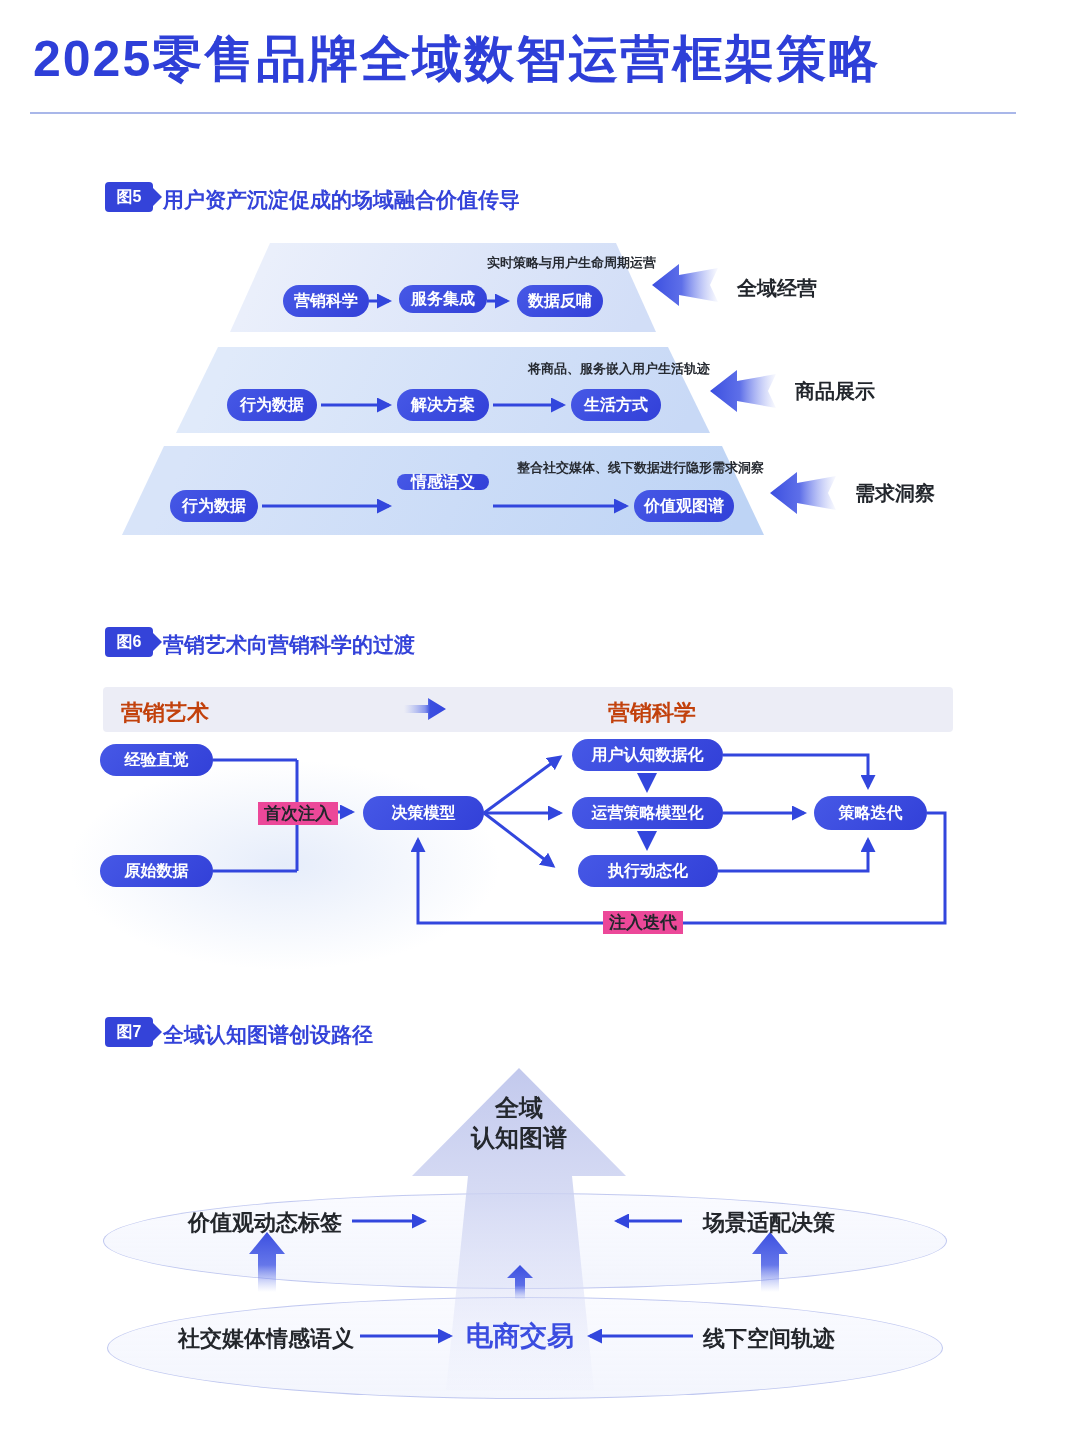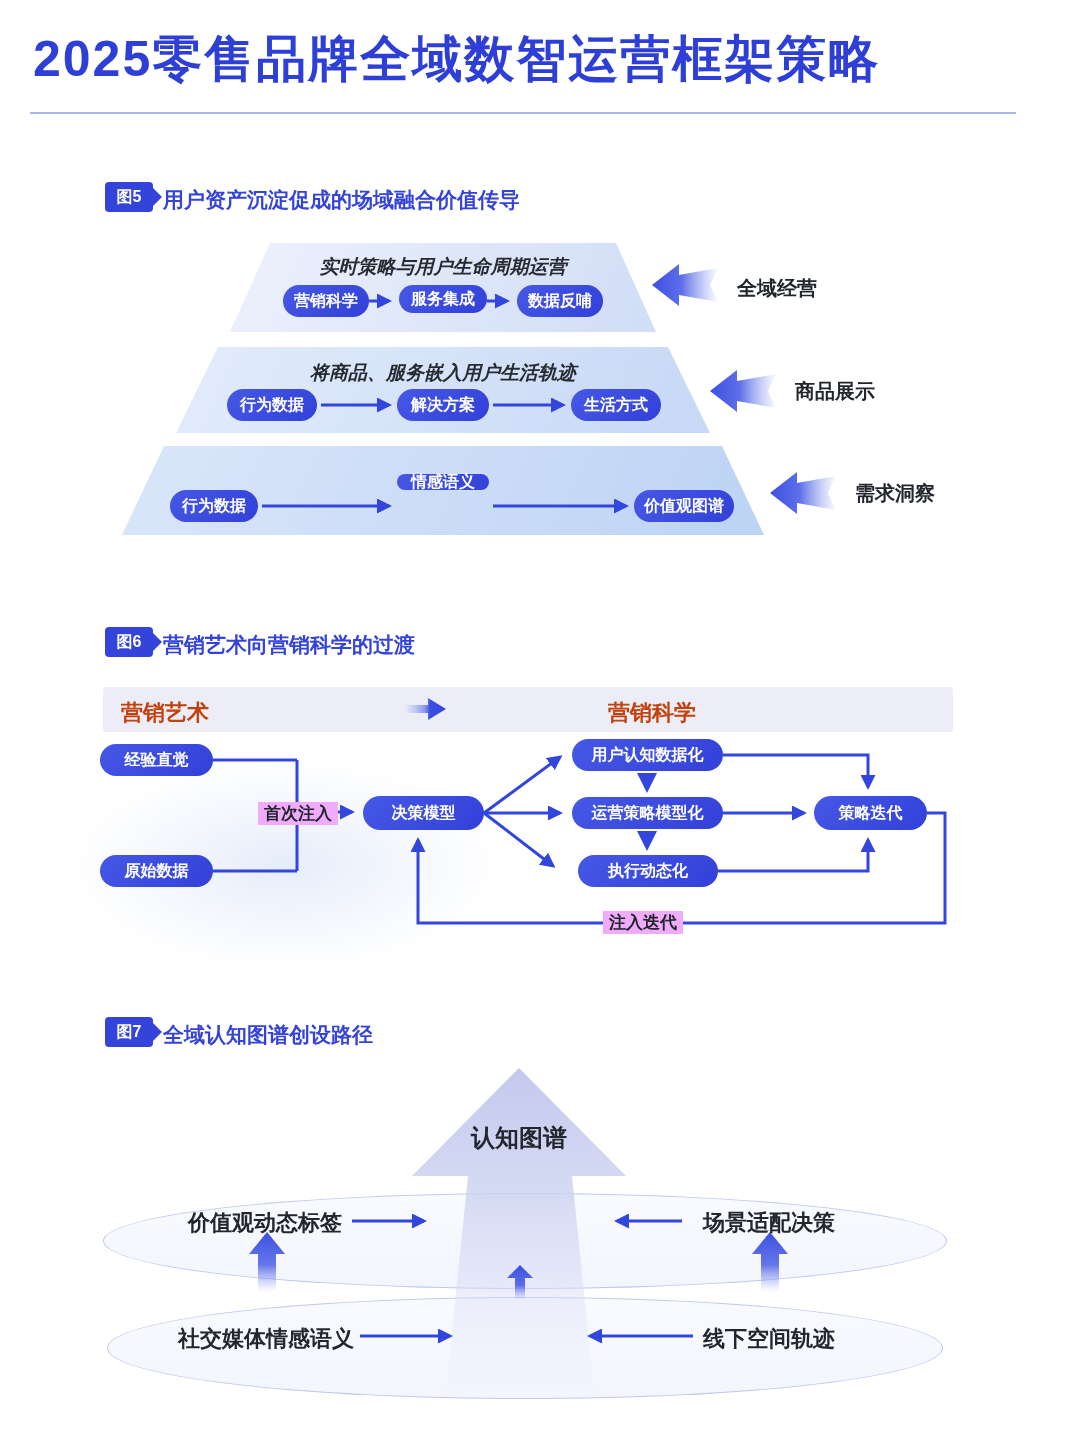--- a/index.html
+++ b/index.html
@@ -7,27 +7,27 @@
         font-family:"Liberation Sans","DejaVu Sans",sans-serif;}
   .abs{position:absolute;}
   .main-title{left:33px;top:26px;font-size:50px;font-weight:900;color:#2e3fd8;letter-spacing:2px;z-index:5;}
   .title-rule{left:30px;top:112px;width:986px;border-top:2px solid #a9b7e9;z-index:1;}
   .fig-badge{width:48px;height:30px;background:#3443d9;border-radius:4px;color:#fff;
              font-size:16px;font-weight:700;display:flex;align-items:center;justify-content:center;z-index:5;}
   .fig-badge::after{content:"";position:absolute;right:-9px;top:5px;width:0;height:0;
              border-top:10px solid transparent;border-bottom:10px solid transparent;border-left:10px solid #3443d9;}
   .fig-title{font-size:21px;font-weight:700;color:#3443d9;z-index:5;}
   .trap{z-index:1;}
-  .lvl-desc{text-align:center;font-size:19px;font-weight:700;color:#262a31;z-index:5;font-style:italic;}
+  .lvl-desc{text-align:right;font-size:13px;font-weight:700;color:#262a31;z-index:5;}
   .pill{background:linear-gradient(135deg,#4658e6,#3240d8);border-radius:17px;color:#fff;font-size:16px;
         font-weight:700;display:flex;align-items:center;justify-content:center;z-index:4;white-space:nowrap;}
   .side-label{font-size:20px;font-weight:700;color:#22262c;z-index:5;white-space:nowrap;}
   .hbar{background:#ecedf6;border-radius:4px;z-index:1;}
   .hbar-text{font-size:22px;font-weight:700;color:#c2410c;z-index:5;white-space:nowrap;}
-  .edge-label{font-size:17px;font-weight:700;color:#22262c;background:#f0abfc;padding:0 6px;z-index:5;white-space:nowrap;}
+  .edge-label{font-size:17px;font-weight:700;color:#22262c;background:#ec4899;padding:0 6px;z-index:5;white-space:nowrap;}
   .conn{position:absolute;left:0;top:0;z-index:3;pointer-events:none;}
   .icon-svg{z-index:2;}
   .ellipse{border-radius:50%;border:1.5px solid rgba(148,160,228,0.55);
            background:linear-gradient(180deg,rgba(249,250,255,0.9),rgba(229,234,251,0.45));z-index:1;}
   .f7-dark{font-size:22px;font-weight:700;color:#23262b;z-index:5;white-space:nowrap;}
   .f7-blue{font-size:27px;font-weight:700;color:#3b4de0;z-index:5;text-align:center;white-space:nowrap;}
   .arrow-inner-text{text-align:center;font-size:24px;font-weight:700;color:#24282e;z-index:5;}
   .watermark{background:radial-gradient(closest-side,rgba(205,219,246,0.5),rgba(255,255,255,0));
              border-radius:50%;z-index:0;}
 </style>
@@ -54,20 +54,21 @@
        clip-path:polygon(42px 0,492px 0,534px 100%,0 100%);
        background:linear-gradient(115deg,#e0eafa 10%,#c8d9f6 95%);"></div>
   <div class="abs lvl-desc" style="left:176px;top:360px;width:534px;">将商品、服务嵌入用户生活轨迹</div>
   <div class="abs pill" style="left:227px;top:389px;width:90px;height:32px;">行为数据</div>
   <div class="abs pill" style="left:397px;top:389px;width:92px;height:32px;">解决方案</div>
   <div class="abs pill" style="left:571px;top:389px;width:90px;height:32px;">生活方式</div>
 
   <div class="abs trap" style="left:122px;top:446px;width:642px;height:89px;
        clip-path:polygon(42px 0,600px 0,642px 100%,0 100%);
        background:linear-gradient(115deg,#d8e4f9 10%,#bed4f5 95%);"></div>
+  <div class="abs lvl-desc" style="left:122px;top:459px;width:642px;">整合社交媒体、线下数据进行隐形需求洞察</div>
   <div class="abs pill" style="left:170px;top:490px;width:88px;height:32px;">行为数据</div>
   <div class="abs pill" style="left:397px;top:474px;width:92px;height:16px;">情感语义</div>
   <div class="abs pill" style="left:634px;top:490px;width:100px;height:32px;">价值观图谱</div>
 
   <svg class="abs icon-svg" style="left:652px;top:262px;" width="72" height="46" viewBox="0 0 72 46">
     <defs>
         <linearGradient id="ga1" x1="0" y1="0" x2="1" y2="0">
       <stop offset="0" stop-color="#3b4fe0"></stop>
           <stop offset="0.45" stop-color="#4c5fe6" stop-opacity="0.9"></stop>
       <stop offset="1" stop-color="#8a9af0" stop-opacity="0.05"></stop>
@@ -142,26 +143,28 @@
     <defs>
         <linearGradient id="gbig" x1="0" y1="0" x2="0" y2="1">
       <stop offset="0" stop-color="#bfc6ec" stop-opacity="0.95"></stop>
       <stop offset="0.4" stop-color="#ccd2f1" stop-opacity="0.8"></stop>
       <stop offset="0.7" stop-color="#d9ddf6" stop-opacity="0.5"></stop>
       <stop offset="1" stop-color="#e6e9fa" stop-opacity="0.12"></stop>
         </linearGradient>
       </defs>
     <polygon points="117,8 224,116 170,116 192,330 44,330 66,116 10,116" fill="url(#gbig)"></polygon>
   </svg>
+  <div class="abs arrow-inner-text" style="left:419px;top:1092px;width:200px;">全域</div>
   <div class="abs arrow-inner-text" style="left:419px;top:1122px;width:200px;">认知图谱</div>
 
   <div class="abs f7-dark" style="left:188px;top:1208px;">价值观动态标签</div>
   <div class="abs f7-dark" style="left:703px;top:1208px;">场景适配决策</div>
 
   <div class="abs f7-dark" style="left:178px;top:1324px;">社交媒体情感语义</div>
+  <div class="abs f7-blue" style="left:417px;top:1318px;width:206px;">电商交易</div>
   <div class="abs f7-dark" style="left:703px;top:1324px;">线下空间轨迹</div>
 
   <svg class="abs icon-svg" style="left:249px;top:1232px;z-index:4;" width="36" height="60" viewBox="0 0 36 60">
     <defs>
         <linearGradient id="gu1" x1="0" y1="0" x2="0" y2="1">
       <stop offset="0" stop-color="#3b4fe0"></stop>
           <stop offset="0.55" stop-color="#4c60e6" stop-opacity="0.85"></stop>
       <stop offset="1" stop-color="#93a2f1" stop-opacity="0"></stop>
         </linearGradient>
       </defs>

